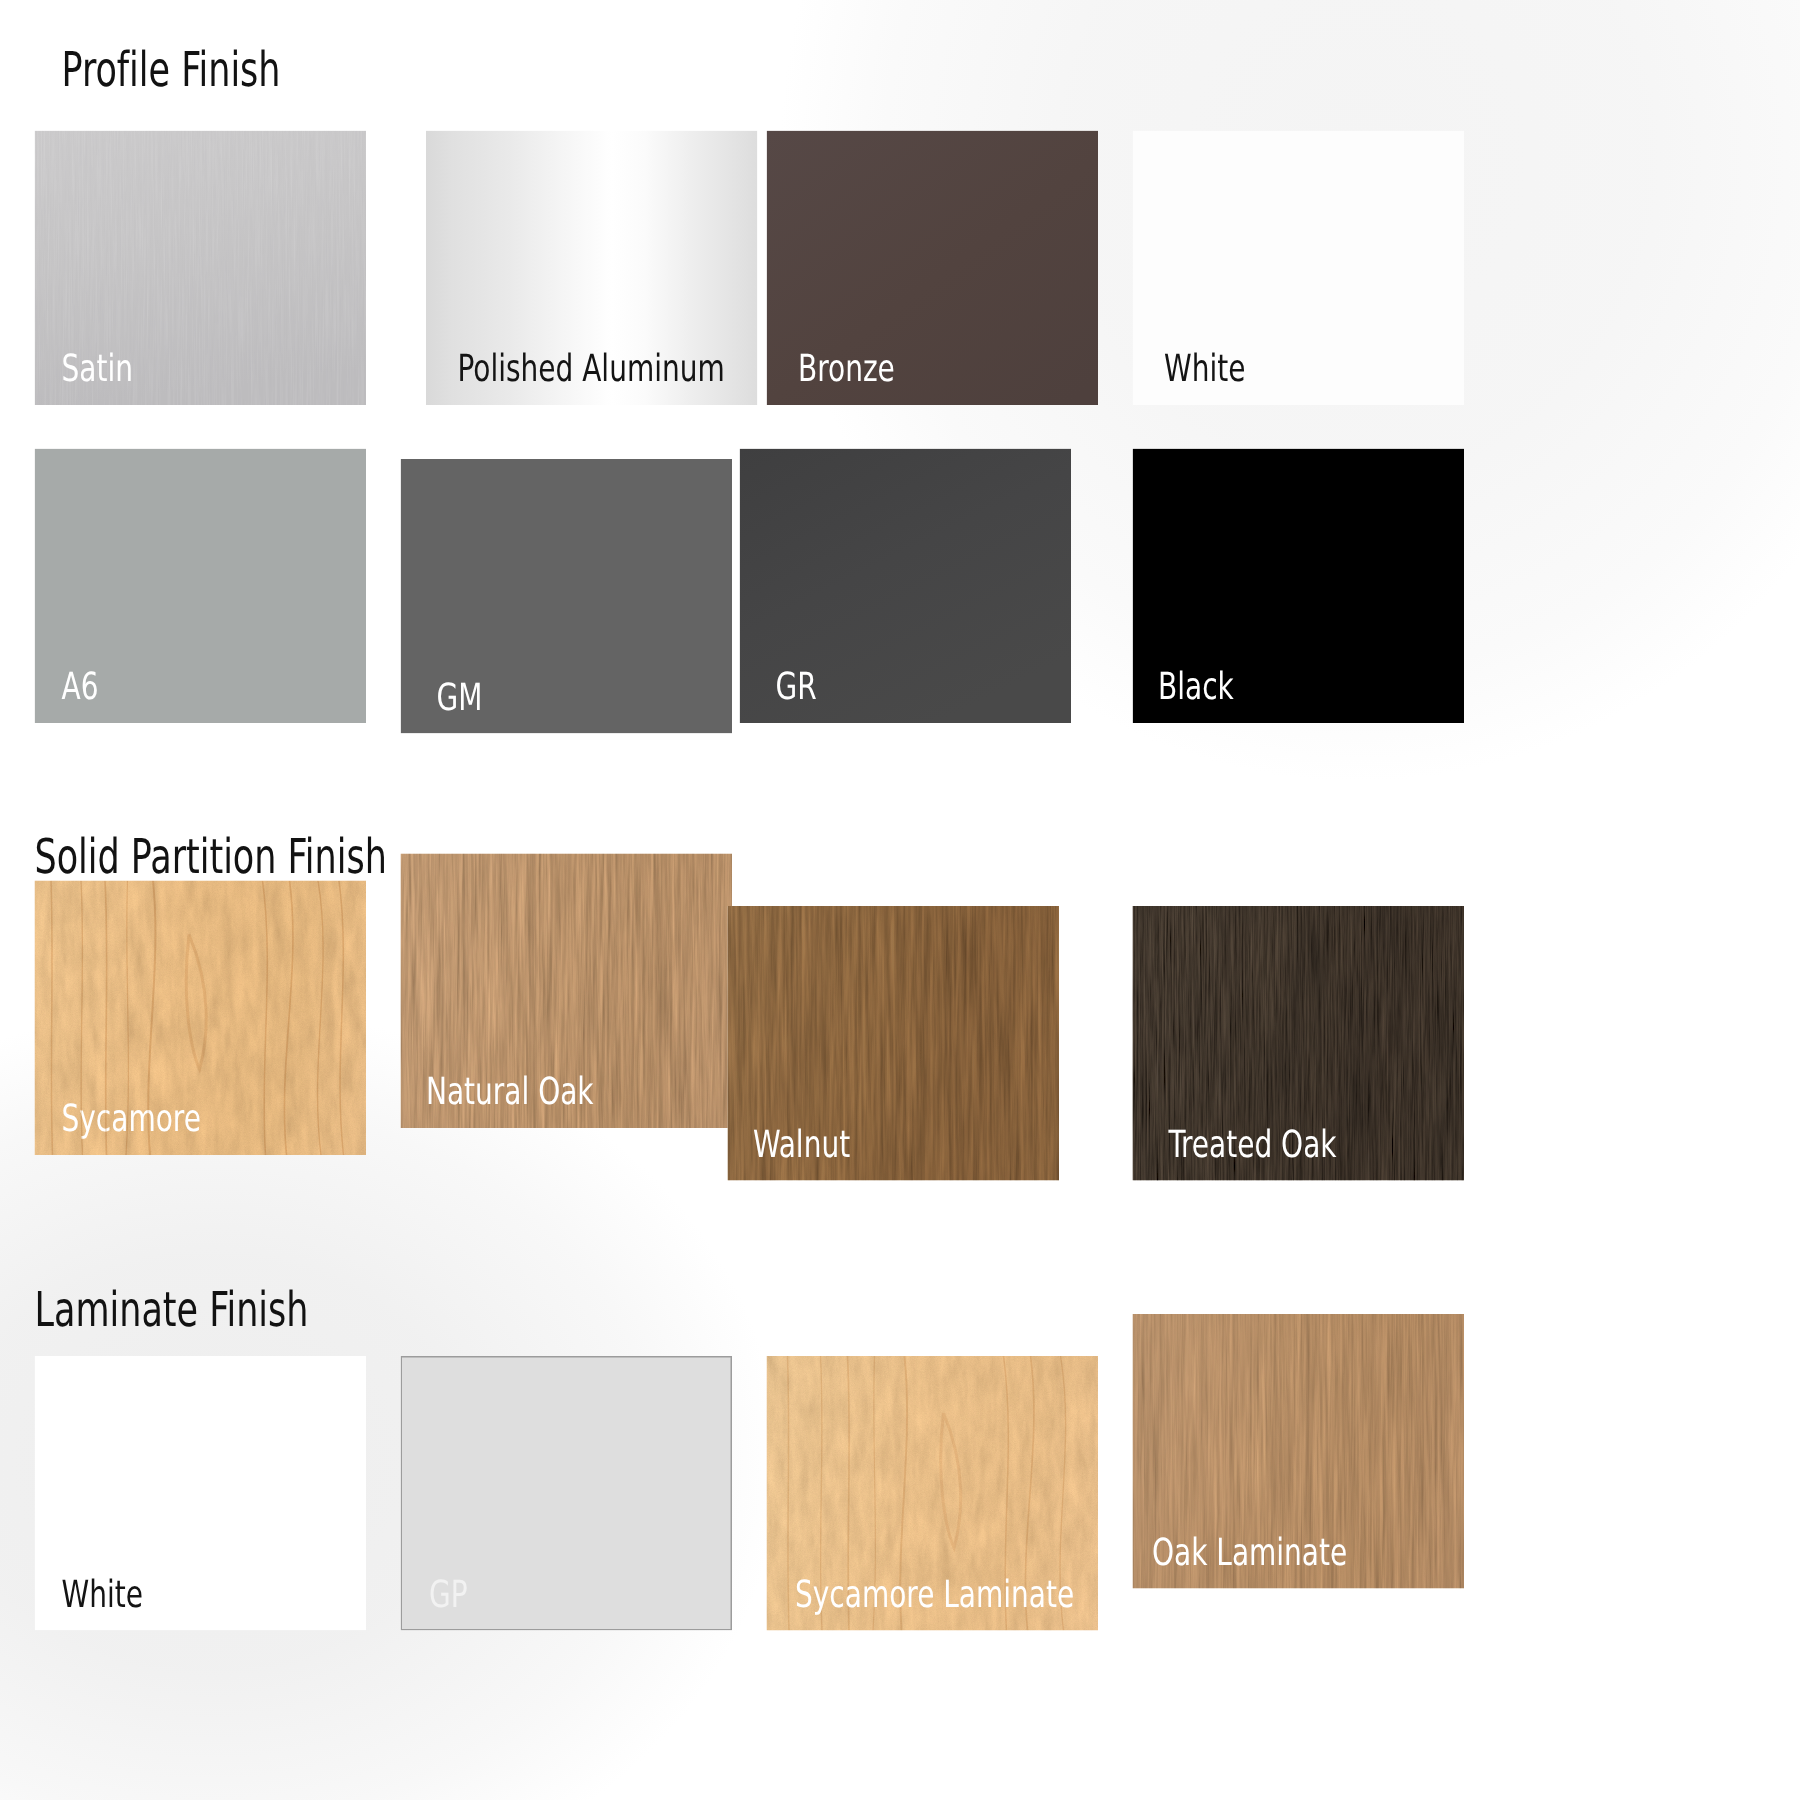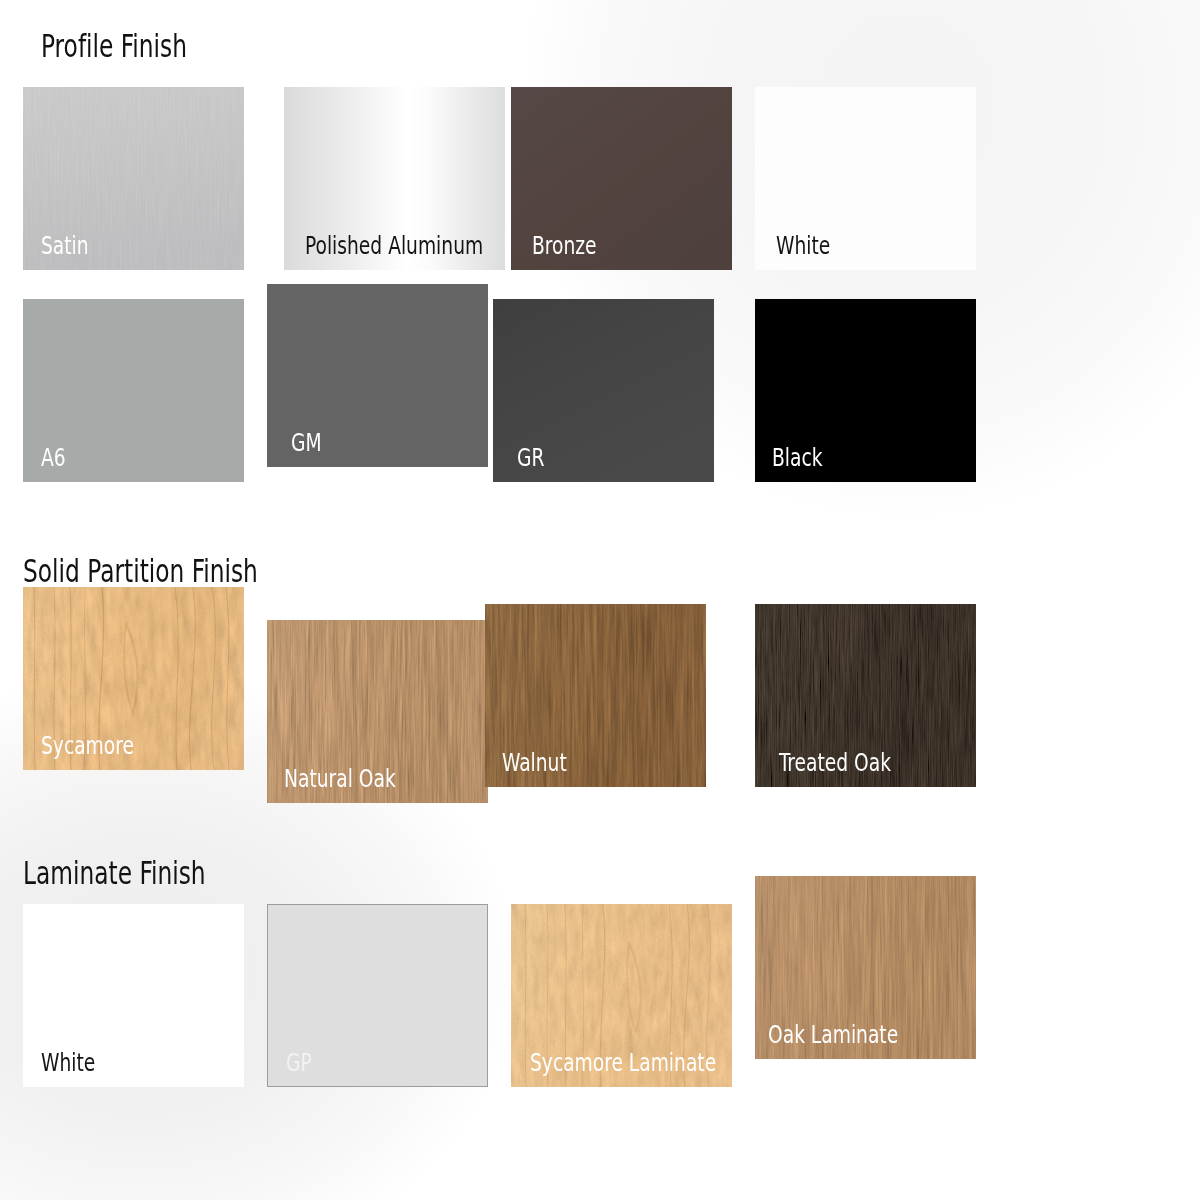--- a/index.html
+++ b/index.html
@@ -135,21 +135,21 @@
       <div class="label" style="color:#141414">White</div>
     </div>
 
     <div class="swatch" style="left:23px;top:299px">
       <svg class="texture" width="221" height="183" viewBox="0 0 221 183">
         <rect width="221" height="183" fill="#a6aaa9"></rect>
       </svg>
       <div class="label" style="left:18px;color:#ffffff">A6</div>
     </div>
 
-    <div class="swatch" style="left:267px;top:284px">
+    <div class="swatch" style="left:267px;top:306px">
       <svg class="texture" width="221" height="183" viewBox="0 0 221 183">
         <rect width="221" height="183" fill="#646464"></rect>
       </svg>
       <div class="label" style="left:24px;color:#ffffff">GM</div>
     </div>
 
     <div class="swatch" style="left:493px;top:299px">
       <svg class="texture" width="221" height="183" viewBox="0 0 221 183">
         <defs>
           <linearGradient id="g-gr" x1="0" y1="0" x2="0.6" y2="1">
@@ -216,21 +216,21 @@
           <path d="M170 0 C178 60 162 120 168 183" stroke-width="1.1"></path>
           <path d="M189 0 C199 60 183 120 191 183" stroke-width="0.9"></path>
           <path d="M203 0 C211 60 199 120 206 183" stroke-width="1"></path>
         </g>
         <g fill="none" stroke="#c79254" opacity="0.35">
           <path d="M103 36 C118 72 116 104 110 126 C104 112 98 78 103 36" stroke-width="2"></path>
         </g>
       </svg>
     </div>
 
-    <div class="swatch" style="left:267px;top:620px">
+    <div class="swatch" style="left:267px;top:569px">
       <div class="base" style="background:linear-gradient(100deg,#e8bc92 0%,#e2b589 42%,#dcaf83 74%,#e0b389 100%)"></div>
       <svg class="grain" width="221" height="183" viewBox="0 0 221 183" style="opacity:0.9">
         <defs>
             <filter id="fx-natural-oak-0" x="0" y="0" width="100%" height="100%">
           <feTurbulence type="fractalNoise" baseFrequency="0.55 0.016" numOctaves="4" seed="31" result="t"></feTurbulence>
           <feColorMatrix in="t" type="matrix" values="0.33 0.33 0.33 0 0  0.33 0.33 0.33 0 0  0.33 0.33 0.33 0 0  0 0 0 0 1" result="g"></feColorMatrix>
           <feGaussianBlur in="g" stdDeviation="0.35" result="gb"></feGaussianBlur>
           <feComponentTransfer in="gb">
             <feFuncR type="linear" slope="1.25" intercept="0.12"></feFuncR>
             <feFuncG type="linear" slope="1.25" intercept="0.09"></feFuncG>

